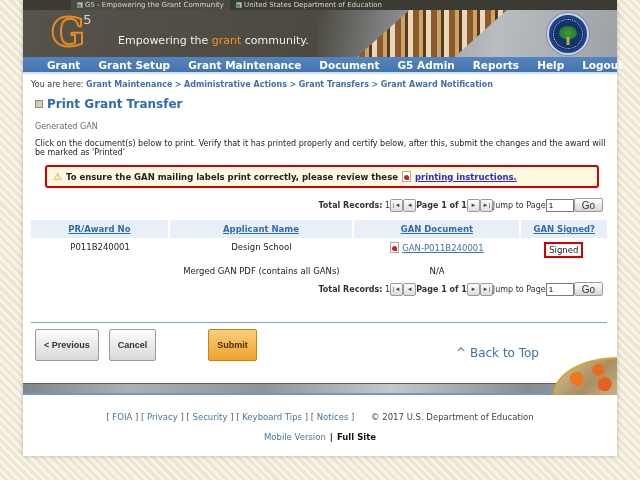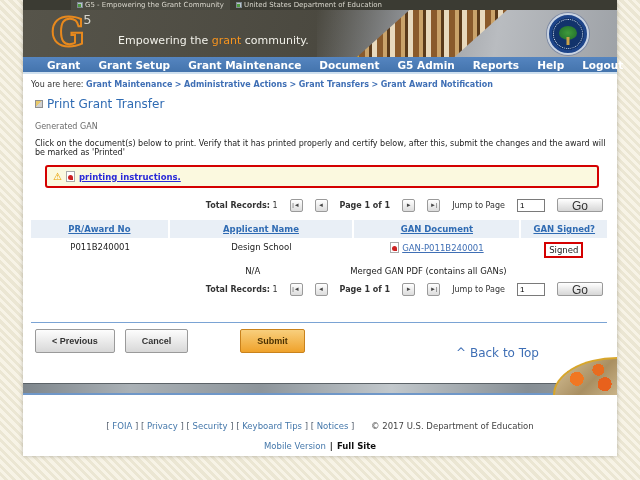--- a/index.html
+++ b/index.html
@@ -42,67 +42,67 @@
   .nav { height:17px; background:linear-gradient(#5585c0,#4474ad); display:flex; align-items:center; padding-left:24px; gap:18px; border-bottom:2px solid #cfe0ef; }
   .nav-item { color:#ffffff; font-size:10.5px; font-weight:bold; cursor:pointer; white-space:nowrap; }
 
   
   .content { position:relative; padding:6px 10px 0 8px; }
   .breadcrumb { font-size:8px; color:#333; }
   .breadcrumb a { color:#3f6fb5; font-weight:bold; text-decoration:none; }
   .crumb-sep { color:#3f6fb5; font-weight:bold; }
   .page-title { display:flex; align-items:center; gap:4px; margin:8px 0 0 4px; }
   .title-icon { width:8px; height:8px; border:1px solid #8f8f8f; background:linear-gradient(135deg,#e8c96a 0 50%,#cfcfcf 50% 100%); }
-  .page-title h1 { font-size:12px; color:#2f6bb3; font-weight:normal; }
+  .page-title h1 { font-size:12px; color:#2f6bb3; font-weight:bold; }
   .gen-label { margin:11px 0 0 4px; font-size:8px; color:#6b6b6b; }
   .instructions { margin:8px 0 0 4px; font-size:8px; color:#222; }
 
   .warnbox { margin:8px 8px 0 14px; border:2px solid #d40000; border-radius:3px; background:#fbf9df; padding:4px 6px; display:flex; align-items:center; gap:4px; }
   .warn-icon { color:#e8a000; font-size:10px; line-height:10px; }
   .warnbox .wtext { font-size:8.5px; font-weight:bold; color:#222; }
   .warnbox a { font-size:8.5px; font-weight:bold; color:#2a2ad8; text-decoration:underline; cursor:pointer; }
 
   .pdf-icon { display:inline-block; width:9px; height:11px; background:#fff; border:1px solid #aaa; position:relative; vertical-align:-2px; }
   .pdf-icon::after { content:""; position:absolute; left:1px; top:3px; width:5px; height:5px; background:#cc2222; border-radius:50% 50% 0 50%; }
 
-  .pagerow { display:flex; align-items:center; justify-content:flex-end; gap:12px; margin:10px 4px 0 0; font-size:8px; color:#333; }
+  .pagerow { display:flex; align-items:center; justify-content:flex-end; gap:0; margin:10px 4px 0 0; font-size:8px; color:#333; }
   .pagerow .plabel { font-weight:bold; }
   .pgbtn { width:13px; height:13px; border:1px solid #9a9a9a; background:linear-gradient(#ffffff,#dcdcdc); font-size:6px; color:#444; display:flex; align-items:center; justify-content:center; cursor:pointer; border-radius:2px; padding:0; }
   .jump-input { width:28px; height:13px; border:1px solid #7a7a7a; font-size:8px; padding:0 2px; }
-  .go-btn { height:14px; padding:0 14px; border:1px solid #9a9a9a; border-radius:2px; background:linear-gradient(#ffffff,#d6d6d6); font-size:12px; color:#333; cursor:pointer; }
+  .go-btn { height:14px; padding:0 7px; border:1px solid #9a9a9a; border-radius:2px; background:linear-gradient(#ffffff,#d6d6d6); font-size:10px; color:#333; cursor:pointer; }
 
   .gtable { margin:8px 0 0 0; }
   .trow { display:flex; }
   .tcell { text-align:center; font-size:8.5px; padding:4px 2px; color:#222; }
   .c1 { width:24%; } .c2 { width:32%; } .c3 { width:29%; } .c4 { width:15%; }
   .thead .tcell { background:#e9eff6; margin-right:2px; color:#2f6bb3; font-weight:bold; text-decoration:underline; cursor:pointer; }
   .thead .tcell:last-child { margin-right:0; }
   .doc-link { color:#3f6fb5; text-decoration:underline; font-size:8.5px; cursor:pointer; }
   .signed-annot { display:inline-block; border:2px solid #d40000; padding:1px 3px; font-size:8.5px; color:#222; }
 
   .hr-blue { margin:26px 0 0 0; border-top:1px solid #7aa3d4; }
   .btnrow { display:flex; align-items:center; gap:10px; margin:6px 0 0 4px; }
-  .btn { height:24px; padding:0 16px; border:1px solid #9a9a9a; border-radius:2px; background:linear-gradient(#fdfdfd,#d8d8d8); font-size:9px; font-weight:bold; color:#333; cursor:pointer; }
+  .btn { height:32px; padding:0 8px; border:1px solid #9a9a9a; border-radius:2px; background:linear-gradient(#fdfdfd,#d8d8d8); font-size:9px; font-weight:bold; color:#333; cursor:pointer; }
   .btn-submit { margin-left:42px; background:linear-gradient(#f8cf7d,#efa22b); border:1px solid #c9821c; color:#4a3000; }
 
   .backtop { position:absolute; right:78px; top:346px; font-size:12px; color:#3f6fb5; cursor:pointer; text-decoration:none; }
 
   .bottombar { position:absolute; left:0; top:383px; width:100%; height:12px;
     background:linear-gradient(90deg,#7e868c,#aab1b6 18%,#8d959b 40%,#c2c8cc 62%,#868e94 85%,#9aa1a6);
     border-top:1px solid #5c6368; border-bottom:2px solid #6f97c8; }
   .corner-photo { position:absolute; right:0; top:357px; width:64px; height:38px;
     border-radius:100% 0 0 0; border-top:2px solid #d8a62a; border-left:2px solid #d8a62a;
     background:
       radial-gradient(circle at 70% 30%, #e86c1f 0 6px, transparent 6px),
       radial-gradient(circle at 35% 55%, #f07722 0 7px, transparent 7px),
       radial-gradient(circle at 80% 70%, #e8611c 0 7px, transparent 7px),
       linear-gradient(135deg,#d8c49a,#a98f62 60%,#c9b388); }
 
   .footer { position:absolute; left:0; top:397px; width:100%; text-align:center; }
-  .flinks { margin-top:24px; font-size:8.5px; color:#55606e; }
+  .flinks { margin-top:15px; font-size:8.5px; color:#55606e; }
   .flinks a { color:#4477aa; text-decoration:none; cursor:pointer; }
   .fcopy { color:#444; margin-left:14px; }
   .fmobile { margin-top:10px; font-size:8.5px; }
   .fmobile a { color:#4477aa; text-decoration:none; cursor:pointer; }
   .fmobile .sep { color:#222; font-weight:bold; margin:0 4px; }
   .fmobile .full { color:#111; font-weight:bold; }
 </style>
 </head>
 <body>
 
@@ -160,20 +160,21 @@
     <div class="page-title">
       <span class="title-icon"></span>
       <h1>Print Grant Transfer</h1>
     </div>
 
     <div class="gen-label">Generated GAN</div>
     <div class="instructions">Click on the document(s) below to print. Verify that it has printed properly and certify below, after this, submit the changes and the award will be marked as 'Printed'</div>
 
     <div class="warnbox">
       <span class="warn-icon">⚠</span>
+      <span class="wtext">To ensure the GAN mailing labels print correctly, please review these</span>
       <span class="pdf-icon"></span>
       <a>printing instructions.</a>
     </div>
 
     <div class="pagerow">
       <span><span class="plabel">Total Records:</span> <span>1</span></span>
       <button class="pgbtn">|◄</button>
       <button class="pgbtn">◄</button>
       <span class="plabel">Page 1 of 1</span>
       <button class="pgbtn">►</button>
@@ -196,22 +197,22 @@
         <div class="tcell c3">
           <span class="pdf-icon"></span>
           <a class="doc-link">GAN-P011B240001</a>
         </div>
         <div class="tcell c4">
           <span class="signed-annot">Signed</span>
         </div>
       </div>
       <div class="trow">
         <div class="tcell c1"></div>
+        <div class="tcell c2">Merged GAN PDF (contains all GANs)</div>
         <div class="tcell c3">N/A</div>
-        <div class="tcell c2">Merged GAN PDF (contains all GANs)</div>
         <div class="tcell c4"></div>
       </div>
     </div>
 
     <div class="pagerow" style="margin-top:2px;">
       <span><span class="plabel">Total Records:</span> <span>1</span></span>
       <button class="pgbtn">|◄</button>
       <button class="pgbtn">◄</button>
       <span class="plabel">Page 1 of 1</span>
       <button class="pgbtn">►</button>

